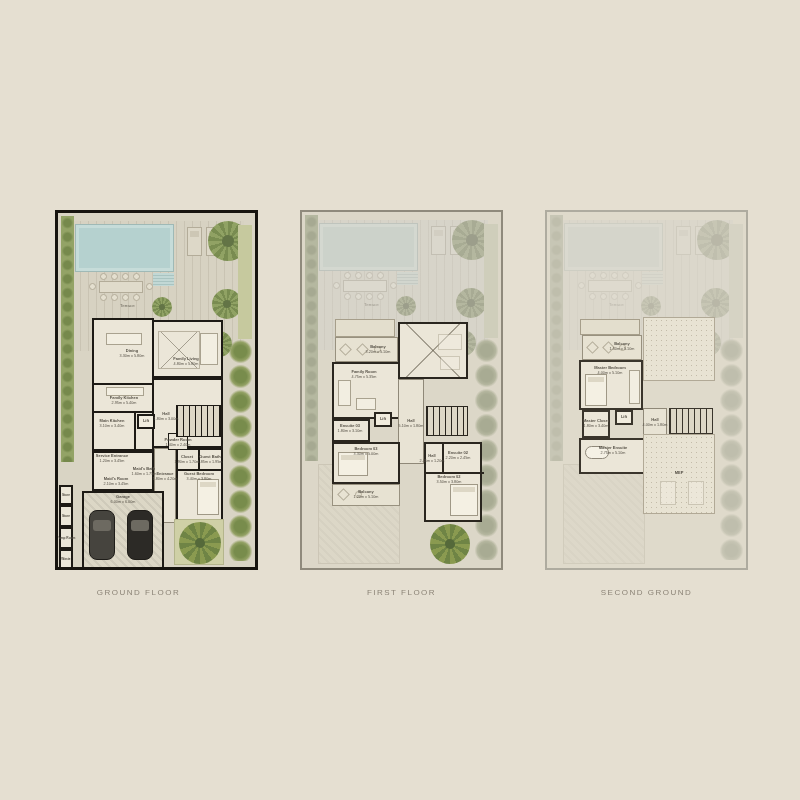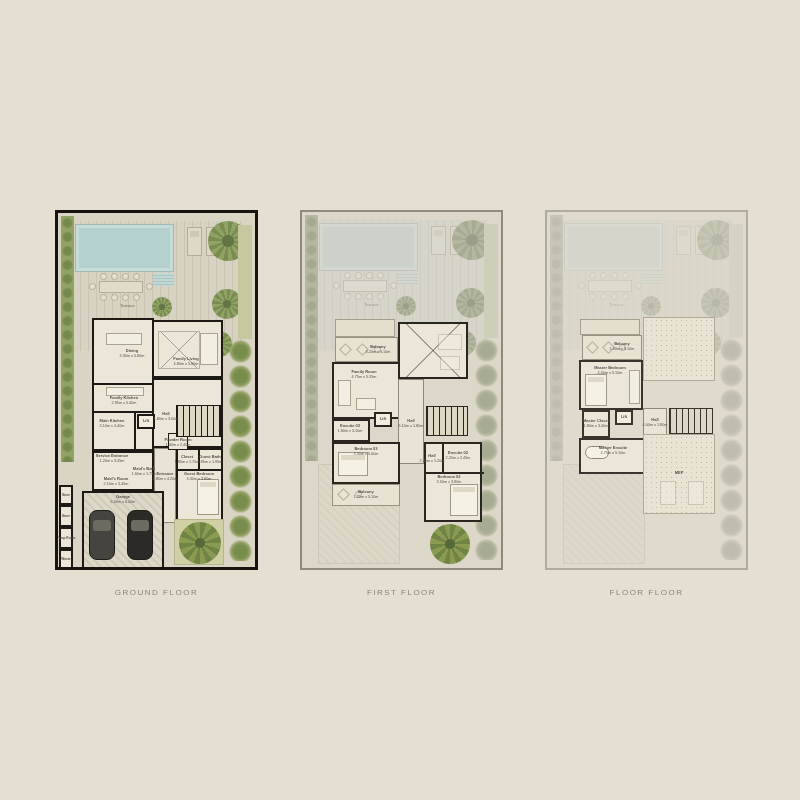--- a/index.html
+++ b/index.html
@@ -7,21 +7,21 @@
   body{background:#e5dfd1;font-family:"Liberation Sans",sans-serif;position:relative;overflow:hidden}
   .canvas{position:absolute;inset:0}
 
   
   .plan{position:absolute;top:210px;width:203px;height:360px;overflow:hidden}
   .plan.ground{left:55px;background:#d9d4c4;border:3px solid #17140f;--wall:#1d1a15}
   .plan.first{left:300px;background:#dcd7c8;border:2px solid #8f8a7c;--wall:#2a261f}
   .plan.second{left:545px;background:#dfdacb;border:2px solid #aeab9f;--wall:#3a352c}
   .caption{position:absolute;top:588px;width:203px;text-align:center;font-size:8px;
            letter-spacing:1.5px;color:#8b8376}
-  .cap-g{left:55px}.cap-f{left:300px}.cap-s{left:545px}
+  .cap-g{left:37px}.cap-f{left:300px}.cap-s{left:545px}
 
   .abs{position:absolute}
 
   
   .garden{position:absolute;inset:0}
   .garden .deck{position:absolute;left:14px;top:8px;width:172px;height:130px;
     background:#d7d2c2;
     background-image:repeating-linear-gradient(90deg,rgba(110,100,80,.13) 0 1px,transparent 1px 8px)}
   .garden .pool{position:absolute;left:17px;top:11px;width:99px;height:48px;
     background:#b5d1cf;border:1px solid #9fb9b6;box-shadow:inset 0 0 0 3px #c6dcd9}
@@ -425,14 +425,14 @@
         <span class="nm">Master Ensuite</span>
         <span class="dims">2.75m x 5.10m</span>
       </div>
     <div class="lbl" style="left:132px;top:261px">
         <span class="nm">MEP</span>
       </div>
   </div>
 
   <div class="caption cap-g">GROUND FLOOR</div>
   <div class="caption cap-f">FIRST FLOOR</div>
-  <div class="caption cap-s">FLOOR FLOOR</div>
+  <div class="caption cap-s">SECOND GROUND</div>
 </div>
 
 </body></html>

